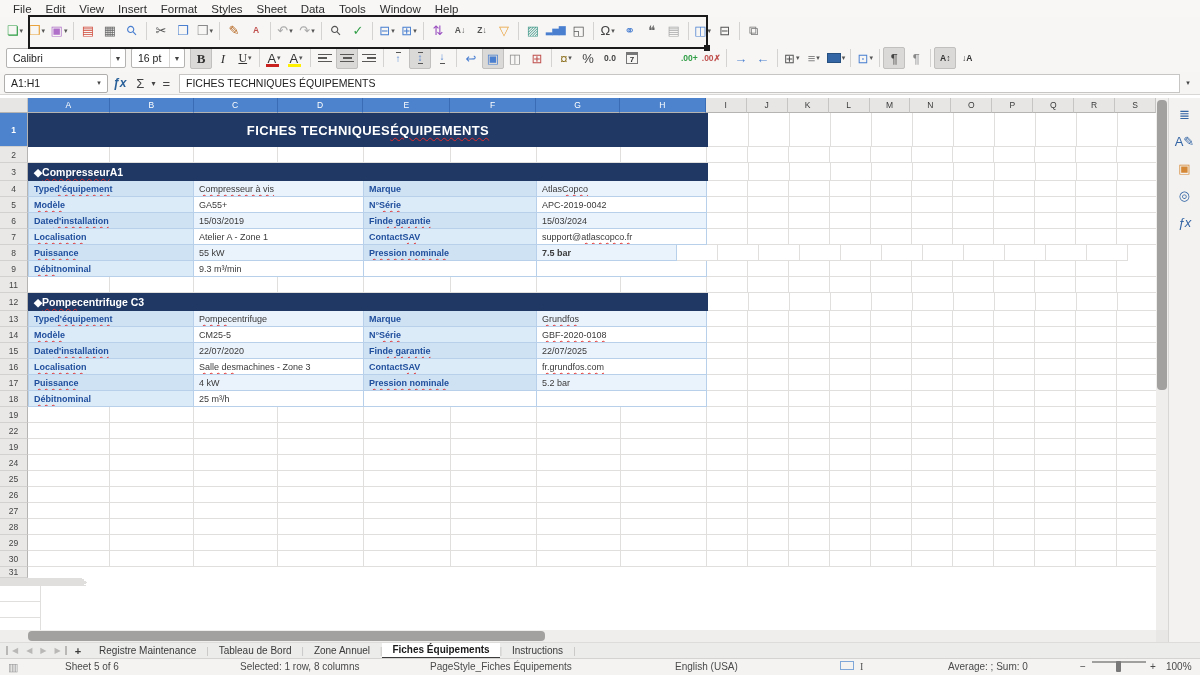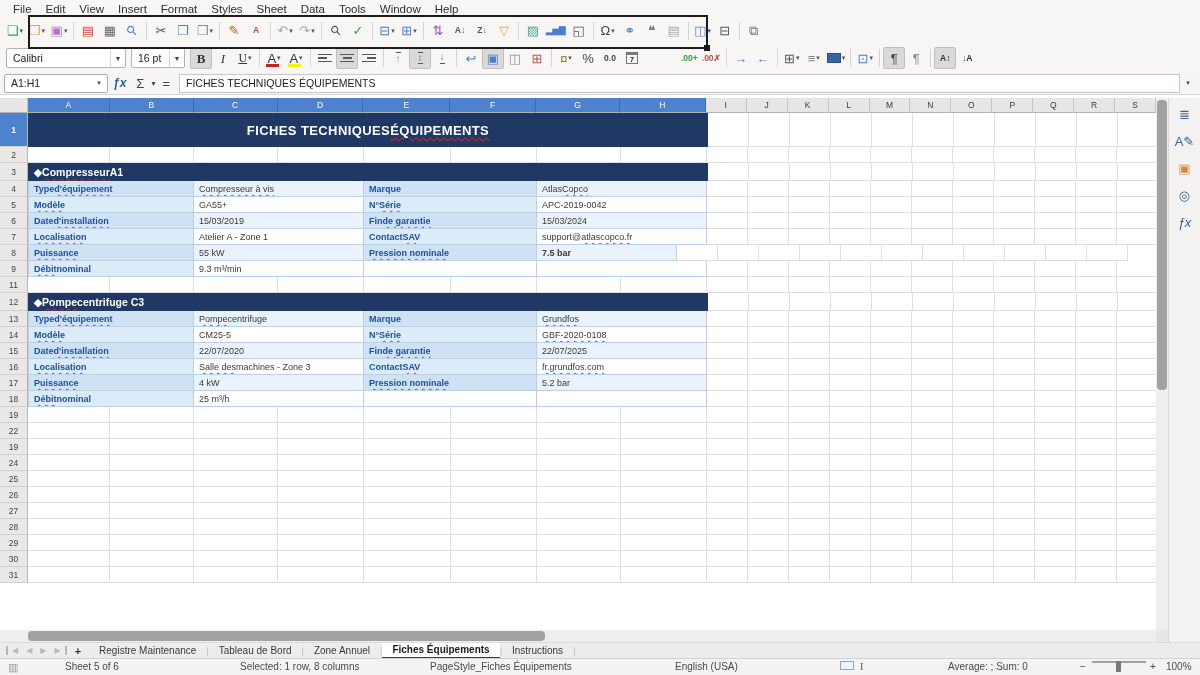--- a/index.html
+++ b/index.html
@@ -1070,21 +1070,21 @@
         <div class="pcell" style="width: 41px; height: 16px;"></div>
         <div class="pcell" style="width: 41px; height: 16px;"></div>
         <div class="pcell" style="width: 41px; height: 16px;"></div>
         <div class="pcell" style="width: 41px; height: 16px;"></div>
         <div class="pcell" style="width: 41px; height: 16px;"></div>
         <div class="pcell" style="width: 41px; height: 16px;"></div>
         <div class="pcell" style="width: 41px; height: 16px;"></div>
         <div class="pcell" style="width: 41px; height: 16px;"></div>
         <div class="pcell" style="width: 41px; height: 16px;"></div>
       </div>
-      <div class="g-row" style="height: 16px;">
+      <div class="g-row" style="height: 16px; flex-direction: column;">
         <div class="rh">31</div>
         <div class="pcell" style="width: 82px;"></div>
         <div class="pcell" style="width: 84px;"></div>
         <div class="pcell" style="width: 84px;"></div>
         <div class="pcell" style="width: 86px;"></div>
         <div class="pcell" style="width: 87px;"></div>
         <div class="pcell" style="width: 86px;"></div>
         <div class="pcell" style="width: 84px;"></div>
         <div class="pcell" style="width: 86px;"></div>
         <div class="pcell" style="width: 41px; height: 16px;"></div>

